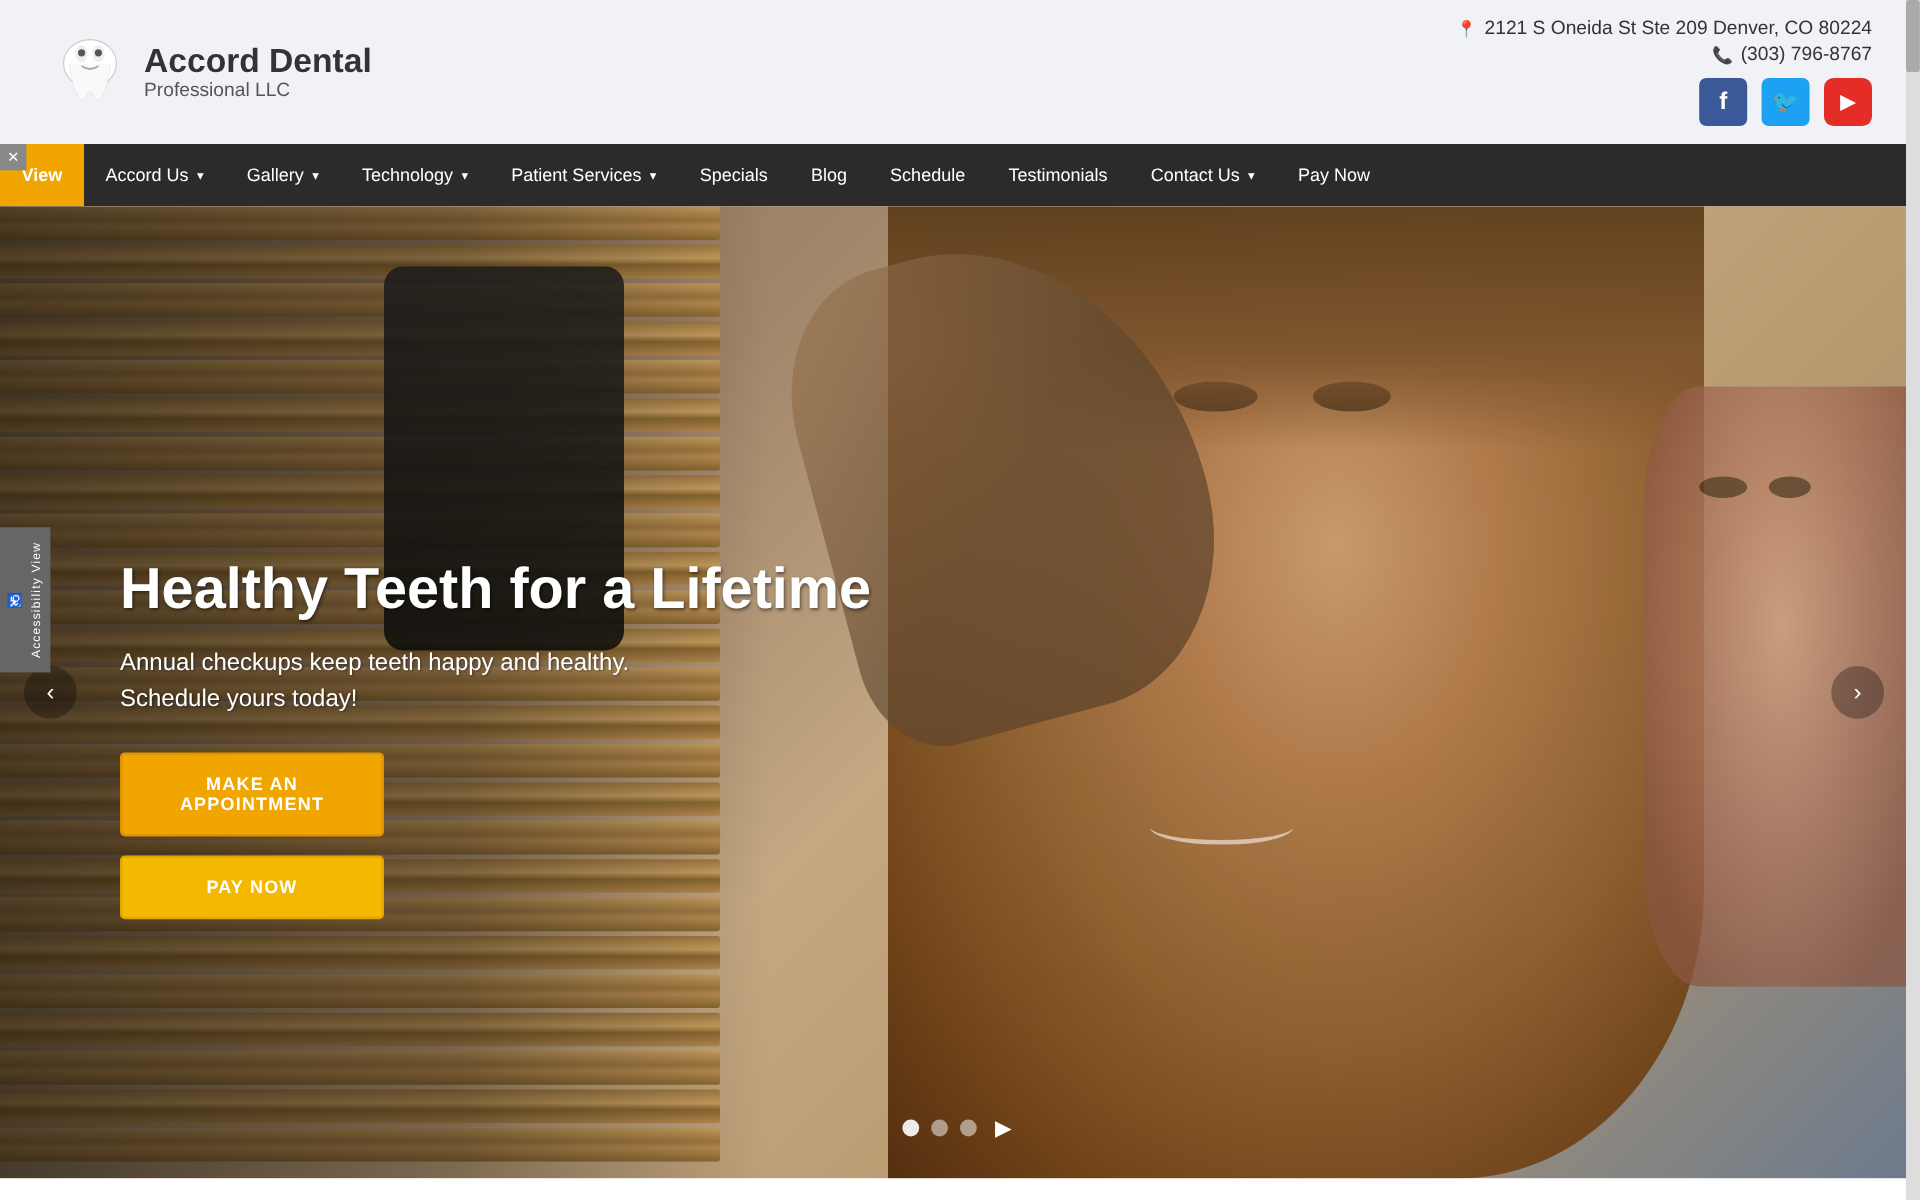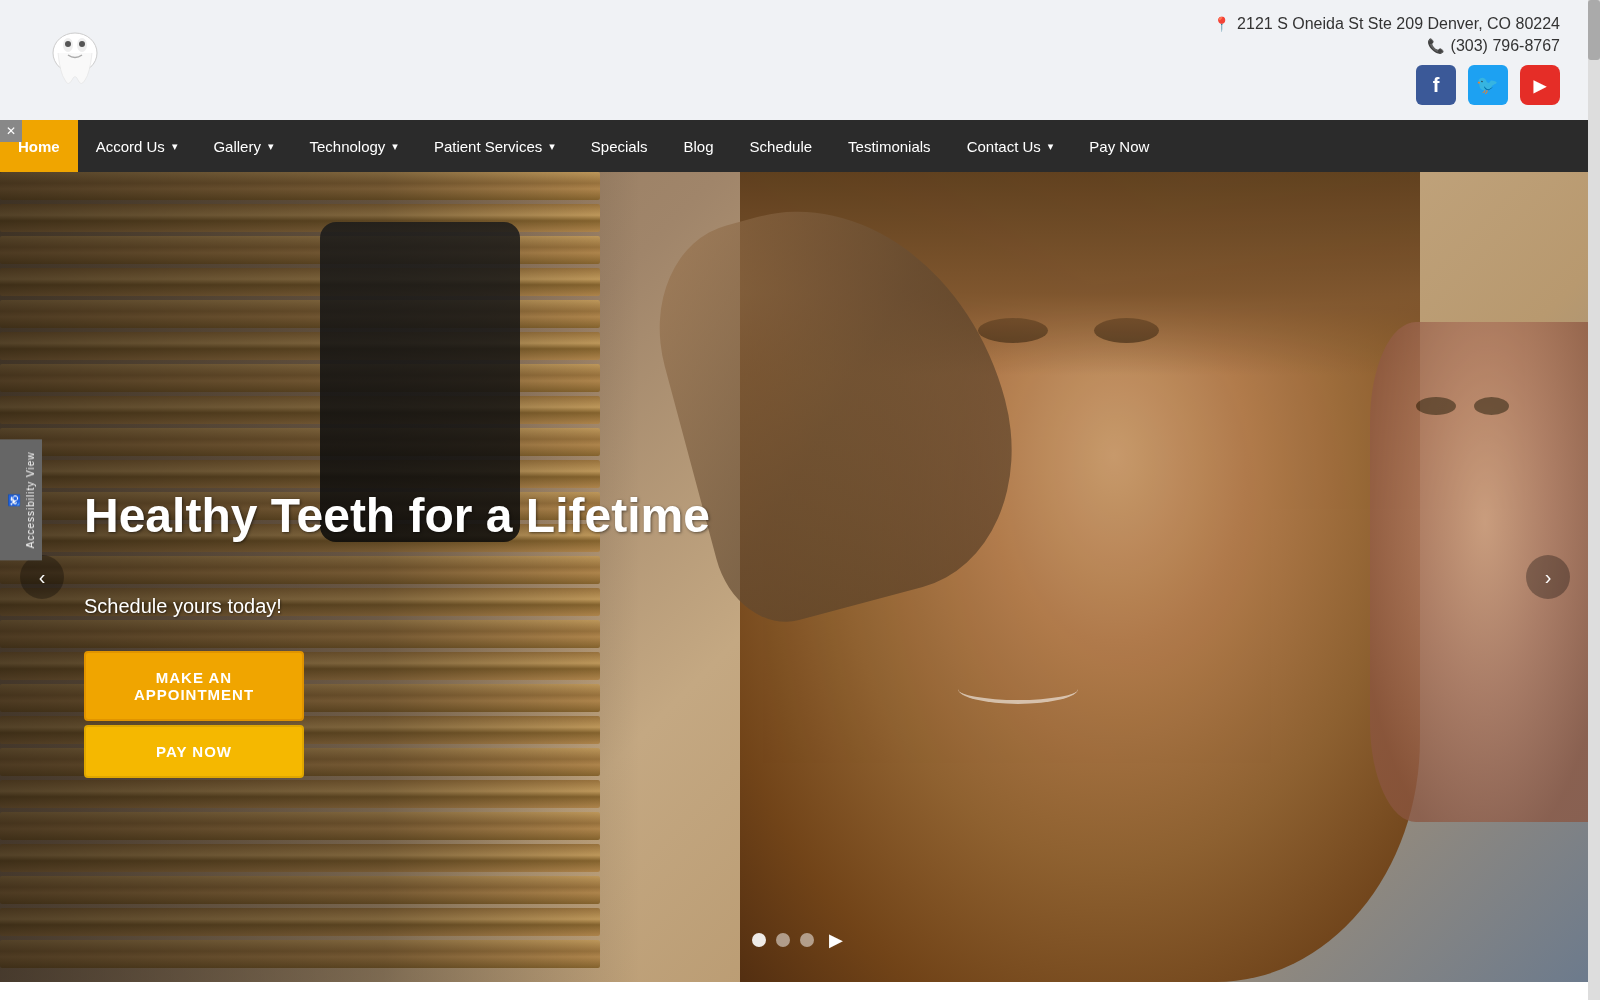--- a/index.html
+++ b/index.html
@@ -163,21 +163,21 @@
       margin-bottom: 4px;
       border-radius: 2px;
     }
     .hero-slat:nth-child(even) {
       background: linear-gradient(to bottom, #a07840 0%, #c8a060 40%, #8b6830 60%, #b88c50 100%);
     }
 
     
     .hero-content {
       position: absolute;
-      left: 84px;
+      left: 100px;
       bottom: 200px;
       color: white;
       max-width: 650px;
     }
     .hero-title {
       font-size: 48px;
       font-weight: bold;
       margin-bottom: 16px;
       text-shadow: 1px 1px 3px rgba(0,0,0,0.5);
       line-height: 1.2;
@@ -192,21 +192,21 @@
       display: block;
       width: 220px;
       padding: 16px 20px;
       font-size: 15px;
       font-weight: bold;
       text-align: center;
       border: none;
       border-radius: 4px;
       cursor: pointer;
       letter-spacing: 1px;
-      margin-bottom: 4px;
+      margin-bottom: 16px;
     }
     .btn-appointment {
       background: #f0a500;
       color: white;
       border: 2px solid #e09400;
     }
     .btn-pay {
       background: #f5b800;
       color: white;
       border: 2px solid #e0a700;
@@ -292,20 +292,24 @@
 
     <svg class="logo-icon" viewBox="0 0 70 70" xmlns="http://www.w3.org/2000/svg">
       <ellipse cx="35" cy="28" rx="22" ry="20" fill="white" stroke="#ccc" stroke-width="1"></ellipse>
       <path d="M18 28 Q20 48 25 55 Q28 62 32 55 Q35 48 38 55 Q41 62 45 55 Q50 48 52 28" fill="#f9f9f9" stroke="#ddd" stroke-width="0.5"></path>
       <ellipse cx="28" cy="20" rx="5" ry="7" fill="#eee"></ellipse>
       <ellipse cx="42" cy="20" rx="5" ry="7" fill="#eee"></ellipse>
       <circle cx="28" cy="19" r="3" fill="#555"></circle>
       <circle cx="42" cy="19" r="3" fill="#555"></circle>
       <path d="M28 30 Q35 35 42 30" stroke="#aaa" stroke-width="1.5" fill="none"></path>
     </svg>
+    <div class="logo-text">
+      <span class="logo-name">Accord Dental</span>
+      <span class="logo-sub">Professional LLC</span>
+    </div>
   </div>
 
   <div style="display:flex; flex-direction:column; align-items:flex-end;">
     <div class="contact-info">
       <div class="address-line">
         <span style="color:#333; font-size:14px;">📍</span>
         <span>2121 S Oneida St Ste 209 Denver, CO 80224</span>
       </div>
       <div class="phone-line">
         <span style="color:#333; font-size:14px;">📞</span>
@@ -321,21 +325,21 @@
       </a>
       <a class="social-icon youtube" href="#">
         <span style="font-size:16px; font-weight:bold;">▶</span>
       </a>
     </div>
   </div>
 </div>
 
 <nav class="navbar">
   <div class="nav-item active">
-    <span>Home</span>
+    <span>View</span>
   </div>
   <div class="nav-item">
     <span>Accord Us</span>
     <span class="chevron">▾</span>
   </div>
   <div class="nav-item">
     <span>Gallery</span>
     <span class="chevron">▾</span>
   </div>
   <div class="nav-item">
@@ -417,21 +421,21 @@
     </div>
 
     <div style="position:absolute; left:80px; top:30px; width:320px; height:400px; background: linear-gradient(135deg, rgba(160,120,80,0.6) 0%, rgba(100,75,50,0.7) 50%, rgba(50,35,20,0.5) 100%); border-radius:30% 60% 40% 20%; transform:rotate(-15deg);"></div>
   </div>
 
   <div style="position:absolute; left:320px; top:50px; width:200px; height:320px; background: linear-gradient(to bottom, #1a1a1a 0%, #0a0a0a 100%); border-radius:16px; opacity:0.85;"></div>
 
   <div class="hero-content">
     <h1 class="hero-title">Healthy Teeth for a Lifetime</h1>
     <p class="hero-subtitle">
-      <br>
+      <span>Annual checkups keep teeth happy and healthy.</span><br>
       <span>Schedule yours today!</span>
     </p>
     <button class="hero-btn btn-appointment">MAKE AN APPOINTMENT</button>
     <button class="hero-btn btn-pay">PAY NOW</button>
   </div>
 
   <button class="hero-arrow hero-arrow-left">
     <span>‹</span>
   </button>
 

